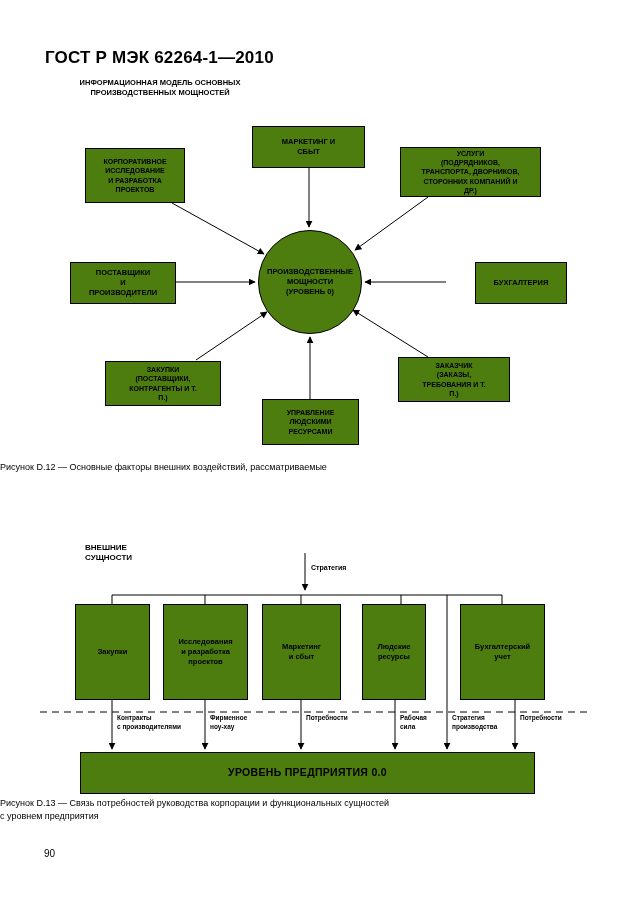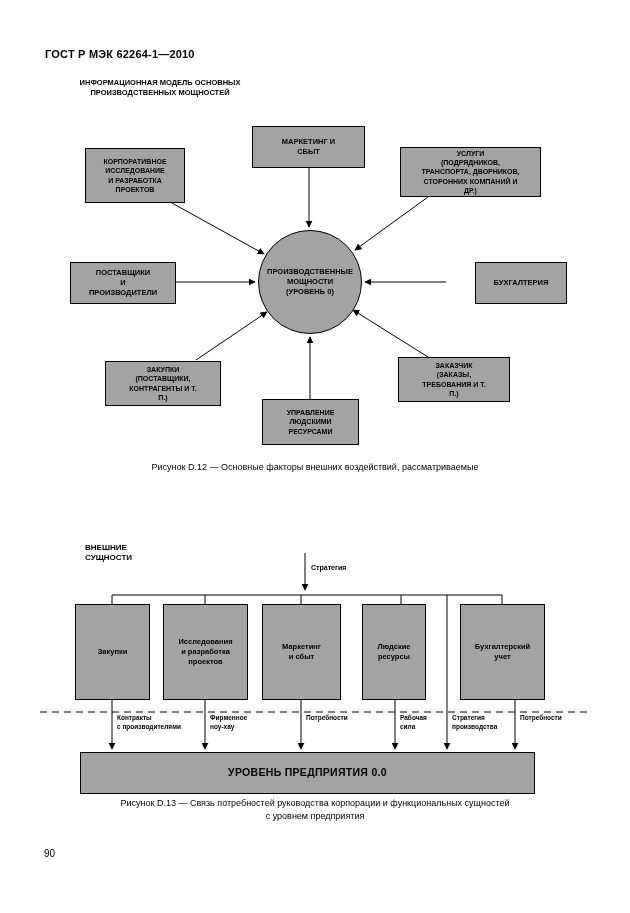--- a/index.html
+++ b/index.html
@@ -4,38 +4,38 @@
 <style>
   * { margin:0; padding:0; box-sizing:border-box; }
   html,body { background:#ffffff; }
   .page {
     position:relative; width:630px; height:913px; margin:0 auto;
     background:#ffffff; color:#000;
     font-family:"Liberation Sans", sans-serif;
     overflow:hidden;
   }
   .abs { position:absolute; }
-  .hdr { font-weight:bold; font-size:11px; letter-spacing:0.2px; }
+  .hdr { font-weight:bold; font-size:17px; letter-spacing:0.2px; }
   .fig-heading {
     font-weight:bold; font-size:7.5px; line-height:1.35;
     text-align:center; white-space:pre-line;
   }
   .node {
-    position:absolute; border:1px solid #000; background:#a3a3a3;
+    position:absolute; border:1px solid #000; background:#4d7c0f;
     display:flex; align-items:center; justify-content:center;
     text-align:center; font-weight:bold; font-size:7px; line-height:1.3;
     white-space:pre-line; padding:20px;
   }
   .node-lg { font-size:7.5px; }
   .circle {
     border-radius:50%;
     border-width:1.2px;
   }
   .caption {
-    position:absolute; left:0; width:630px; text-align:center;
+    position:absolute; left:0; width:630px; 
     font-size:9px; color:#000;
   }
   .lbl {
     position:absolute; font-weight:bold; font-size:6.5px; line-height:1.35;
     white-space:pre-line;
   }
   .lbl-md { font-size:7px; }
   .ext {
     position:absolute; font-weight:bold; font-size:8px; line-height:1.3;
     white-space:pre-line;

